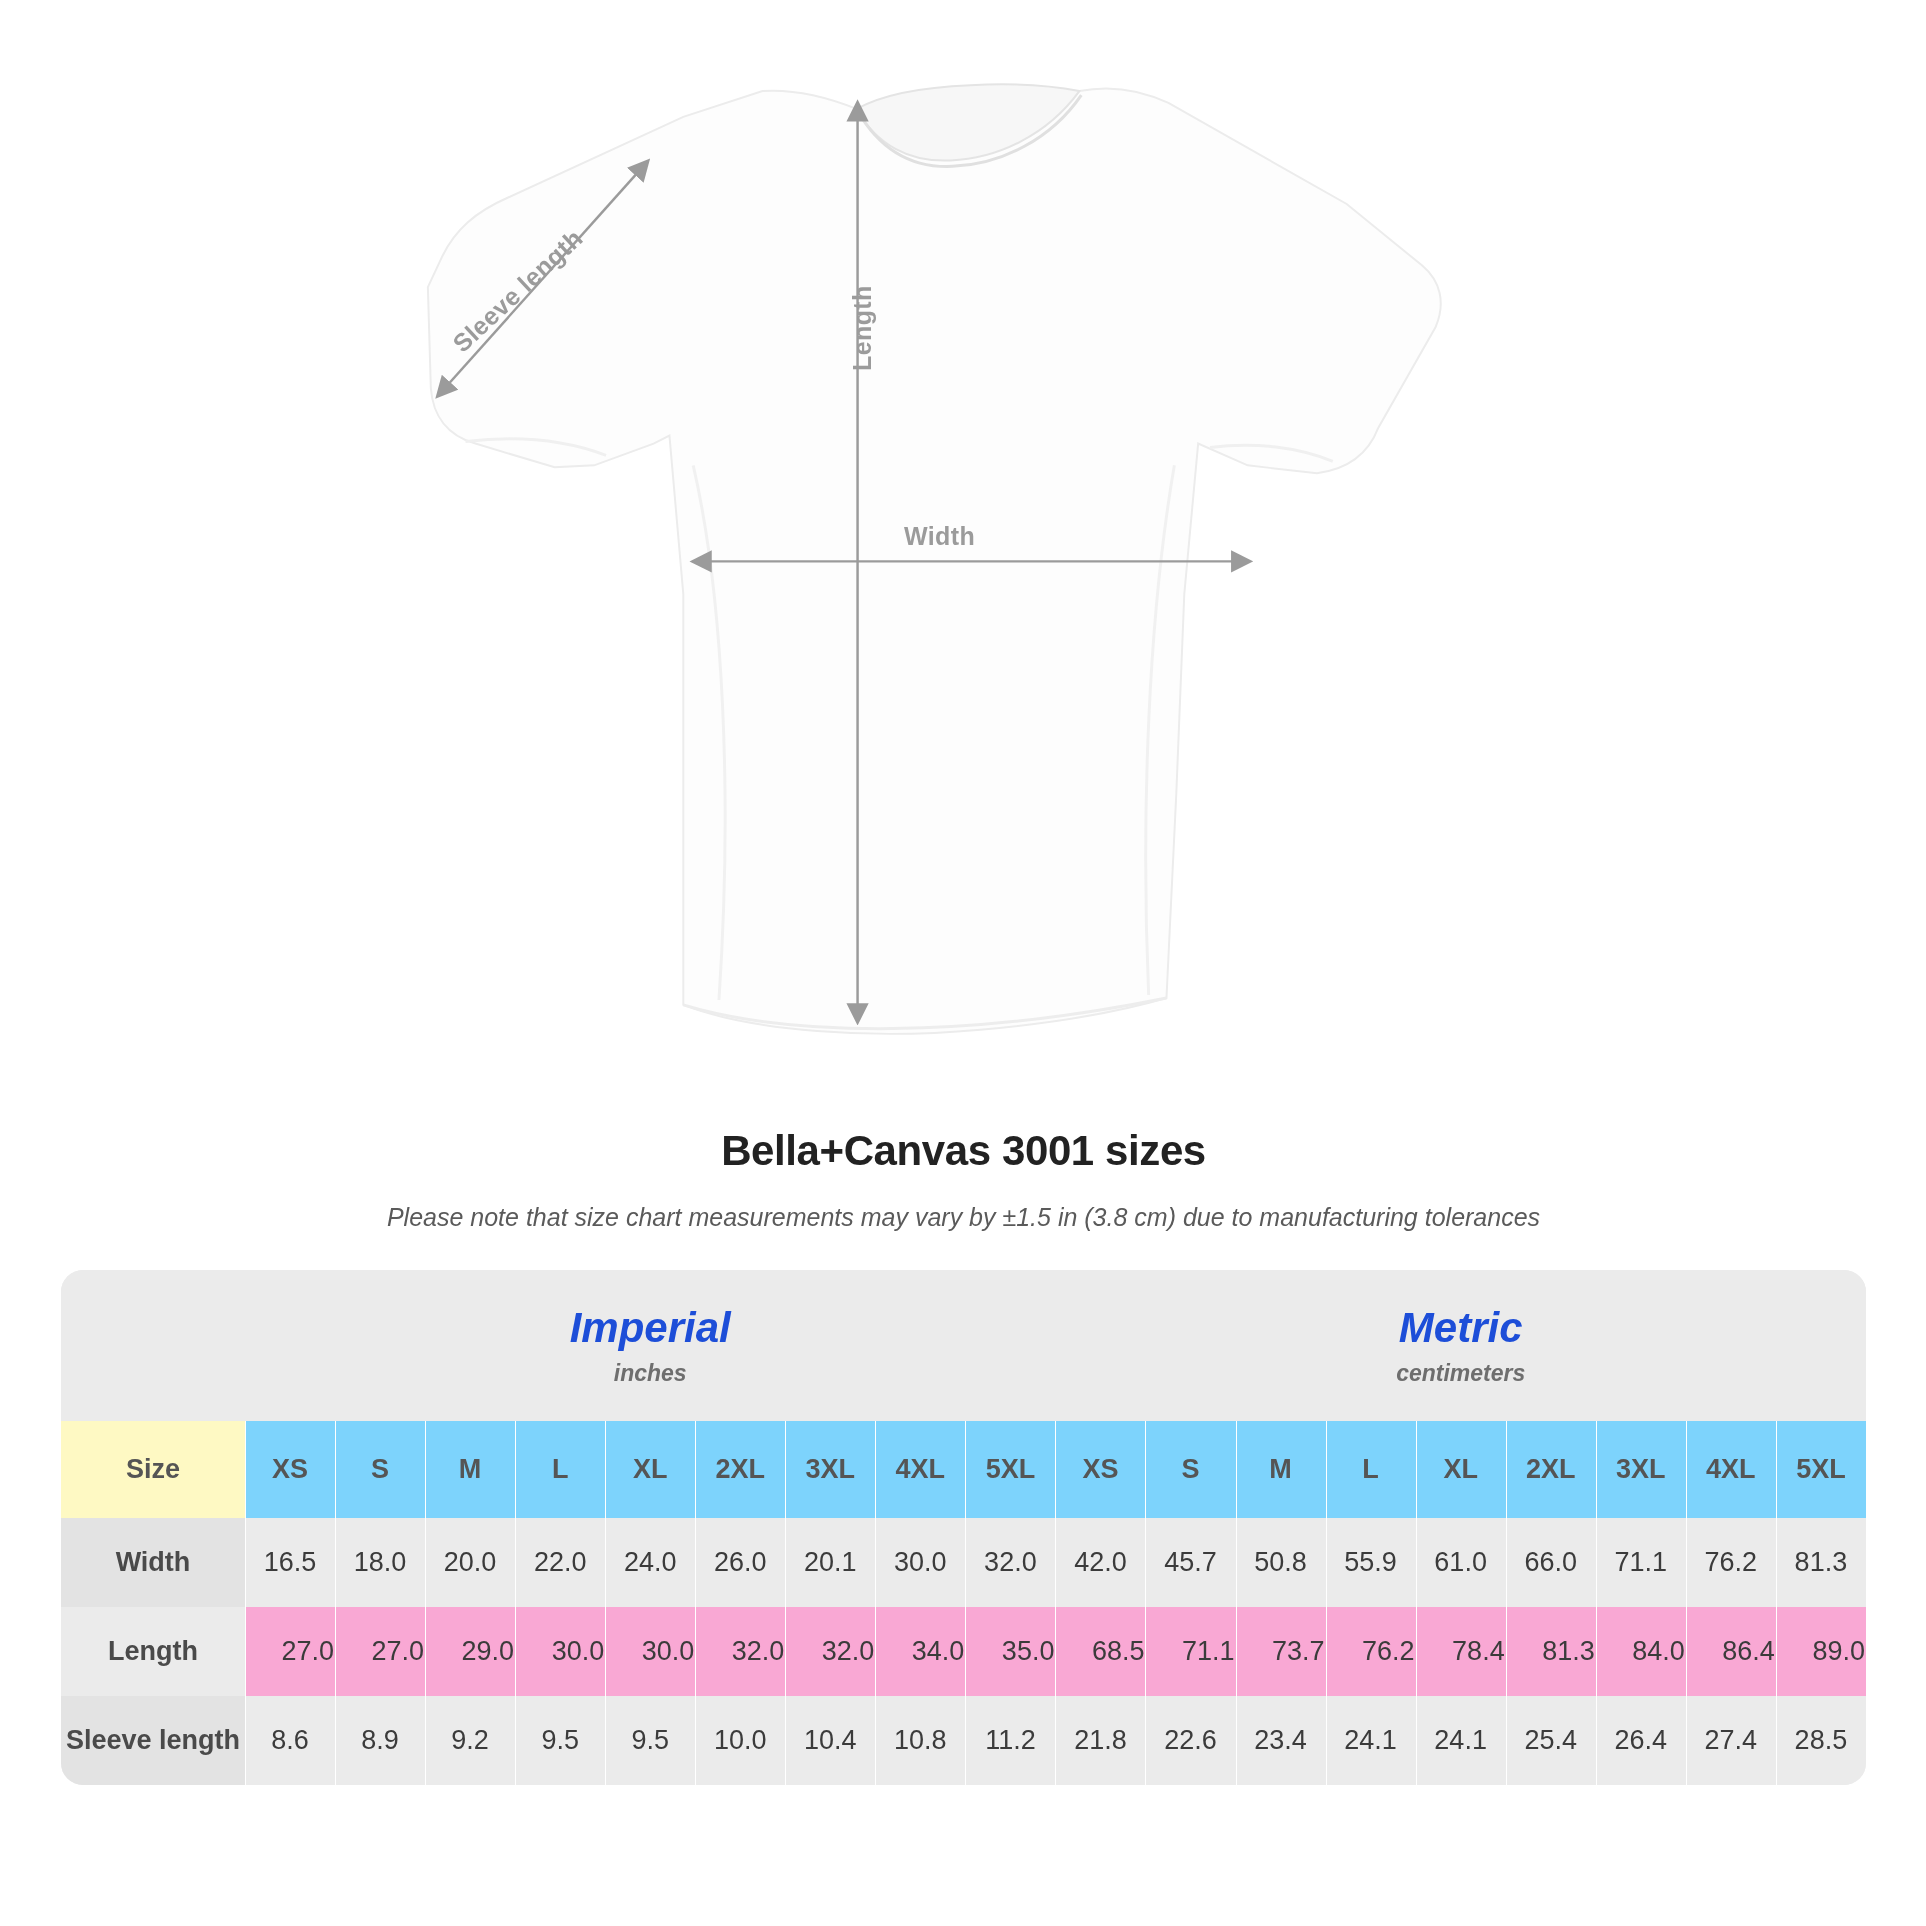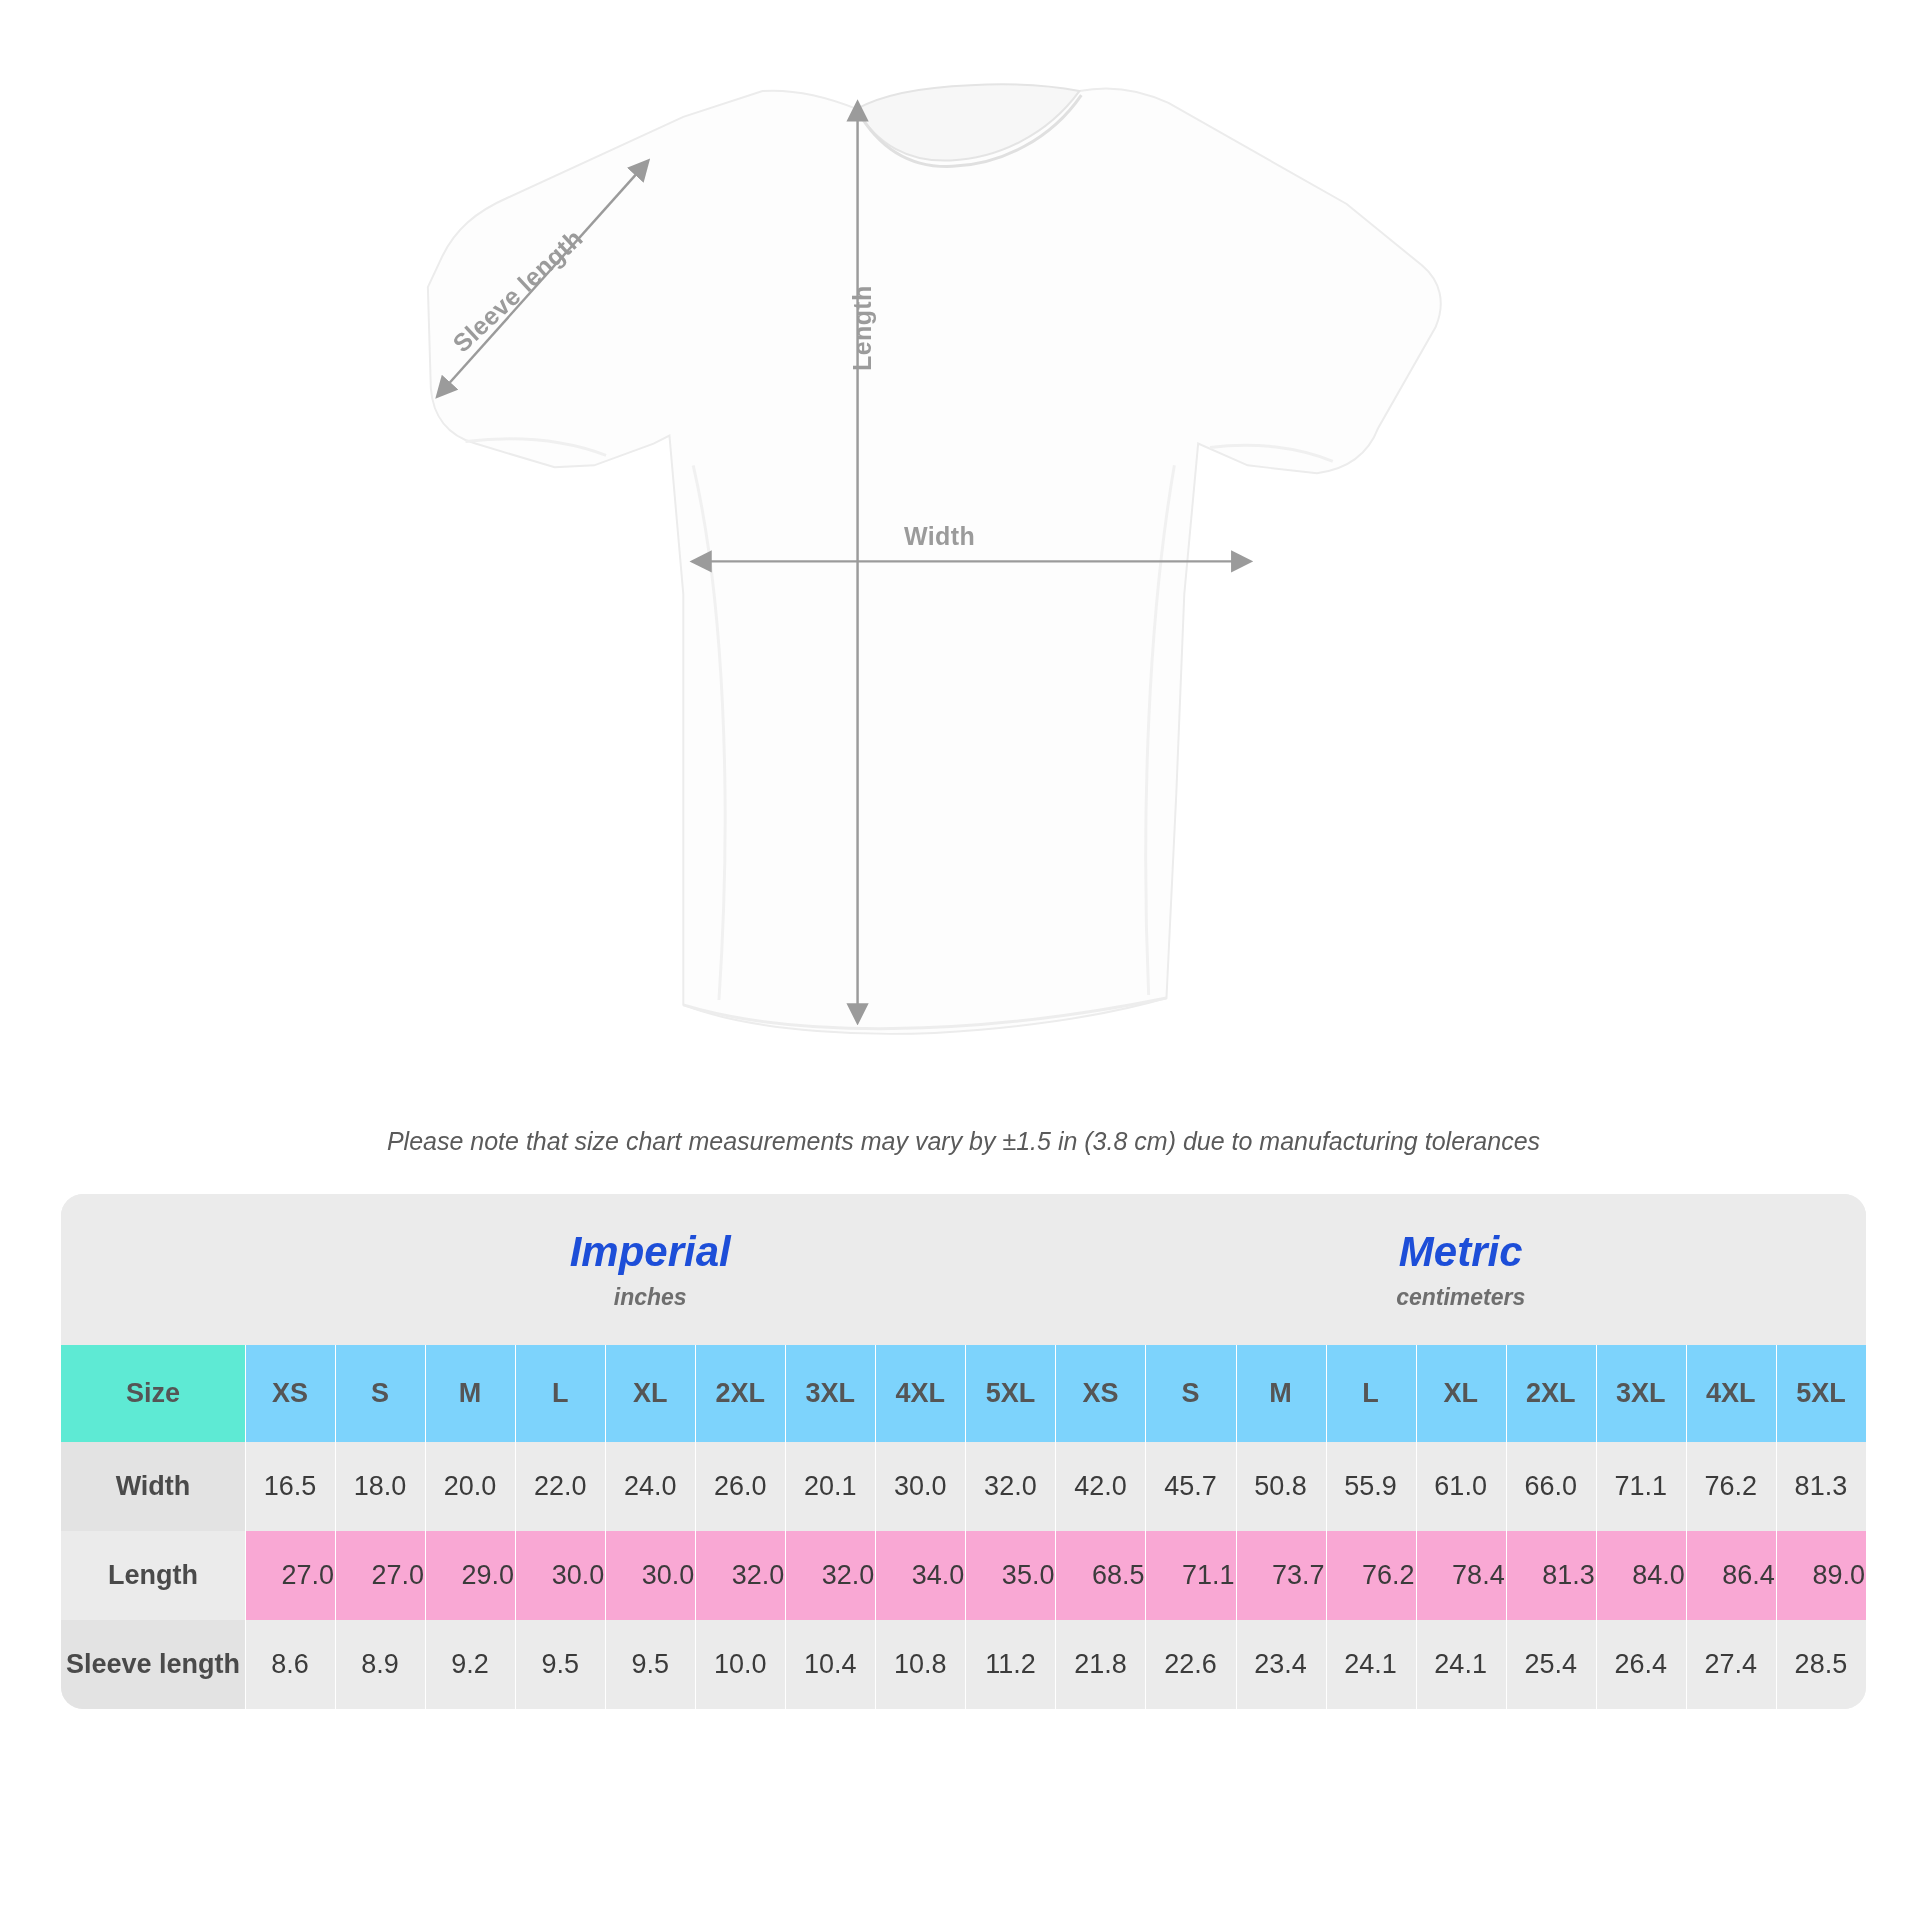--- a/index.html
+++ b/index.html
@@ -108,21 +108,21 @@
     margin-top: 8px;
   }
   tr.size-row th, tr.size-row td {
     height: 95px;
     font-size: 27px;
     font-weight: bold;
     color: #555555;
     background: #7dd3fc;
   }
   tr.size-row th.row-head {
-    background: #5eead4;
+    background: #fef9c3;
   }
   tr.data-row td {
     height: 87px;
     font-size: 27px;
     color: #3b3b3b;
   }
   tr.data-row th.row-head {
     height: 87px;
     font-size: 27px;
     font-weight: bold;
@@ -202,20 +202,21 @@
 
       <line x1="442" y1="400" x2="654" y2="163" stroke="#9b9b9b" stroke-width="2.5" marker-start="url(#arrTail)" marker-end="url(#arrHead)"></line>
     </svg>
 
     <div class="dim-label width-label">Width</div>
     <div class="dim-label length-label">Length</div>
     <div class="dim-label sleeve-label">Sleeve length</div>
   </div>
 
   <div class="title-block">
+    <div class="chart-title">Bella+Canvas 3001 sizes</div>
     <div class="chart-subtitle">Please note that size chart measurements may vary by ±1.5 in (3.8 cm) due to manufacturing tolerances</div>
   </div>
 
   <div class="table-wrap">
     <table class="size-table">
       <colgroup>
         <col class="col-rowhead">
         <col span="18">
       </colgroup>
       <thead>

